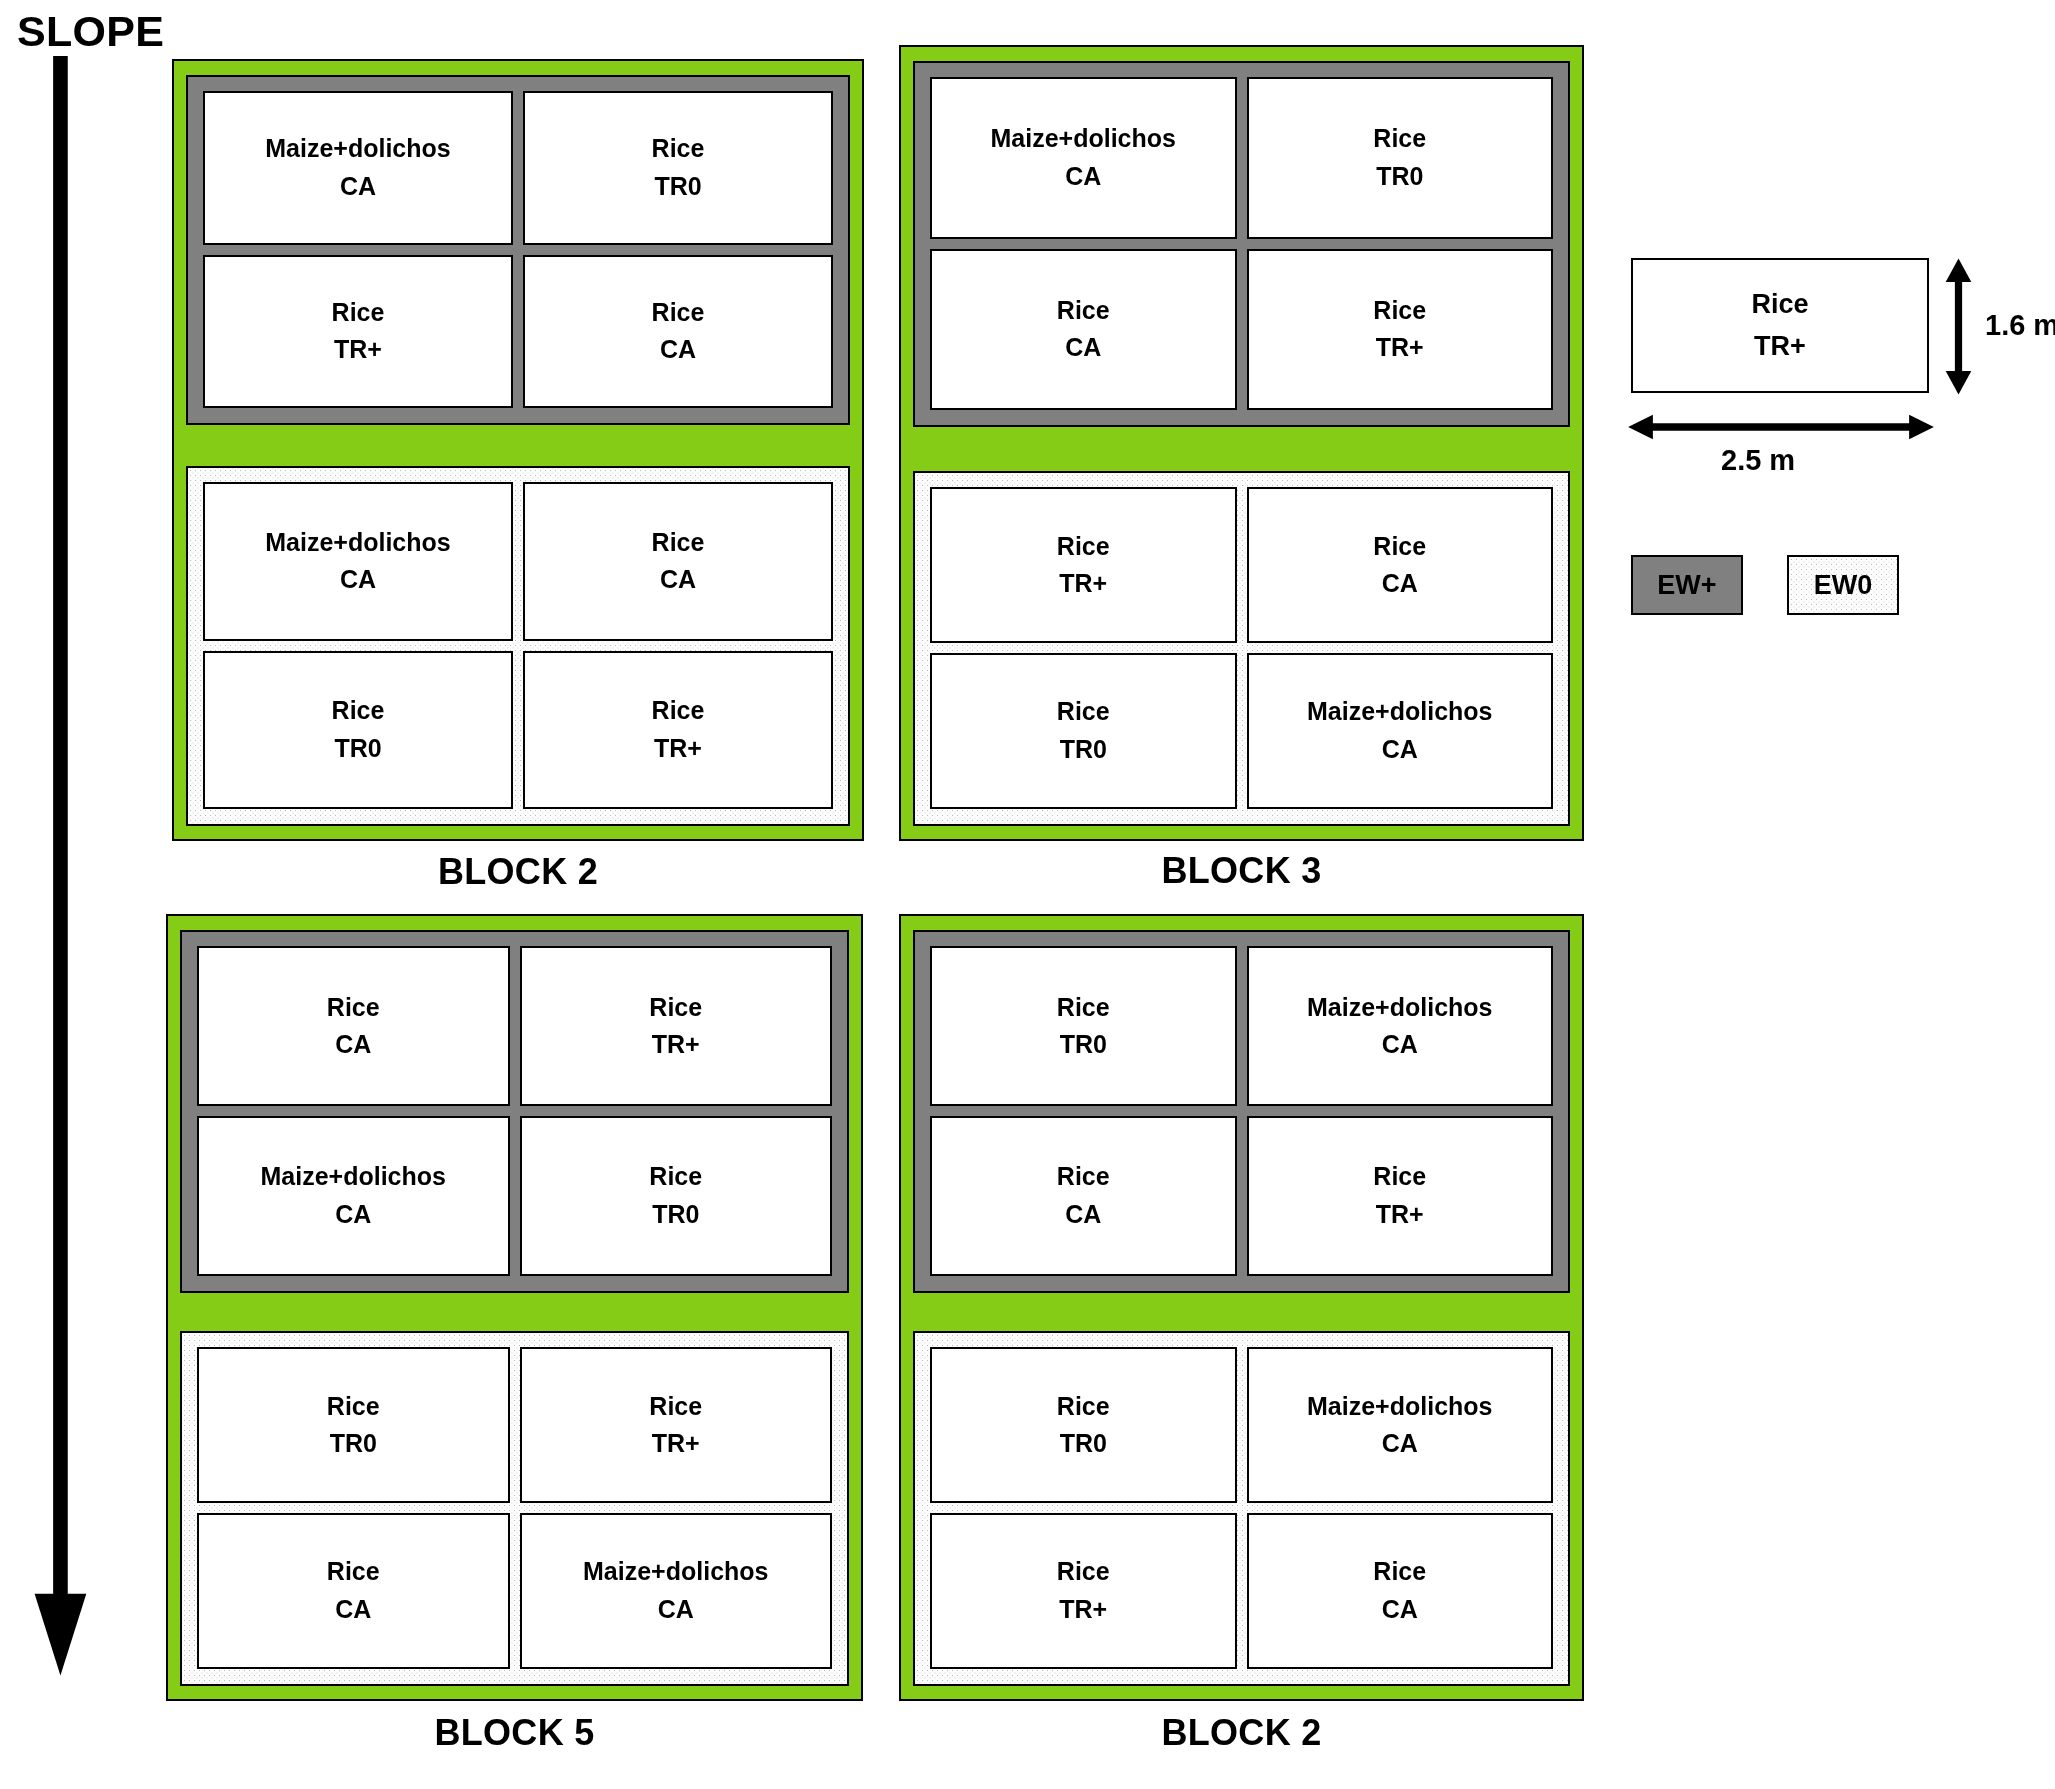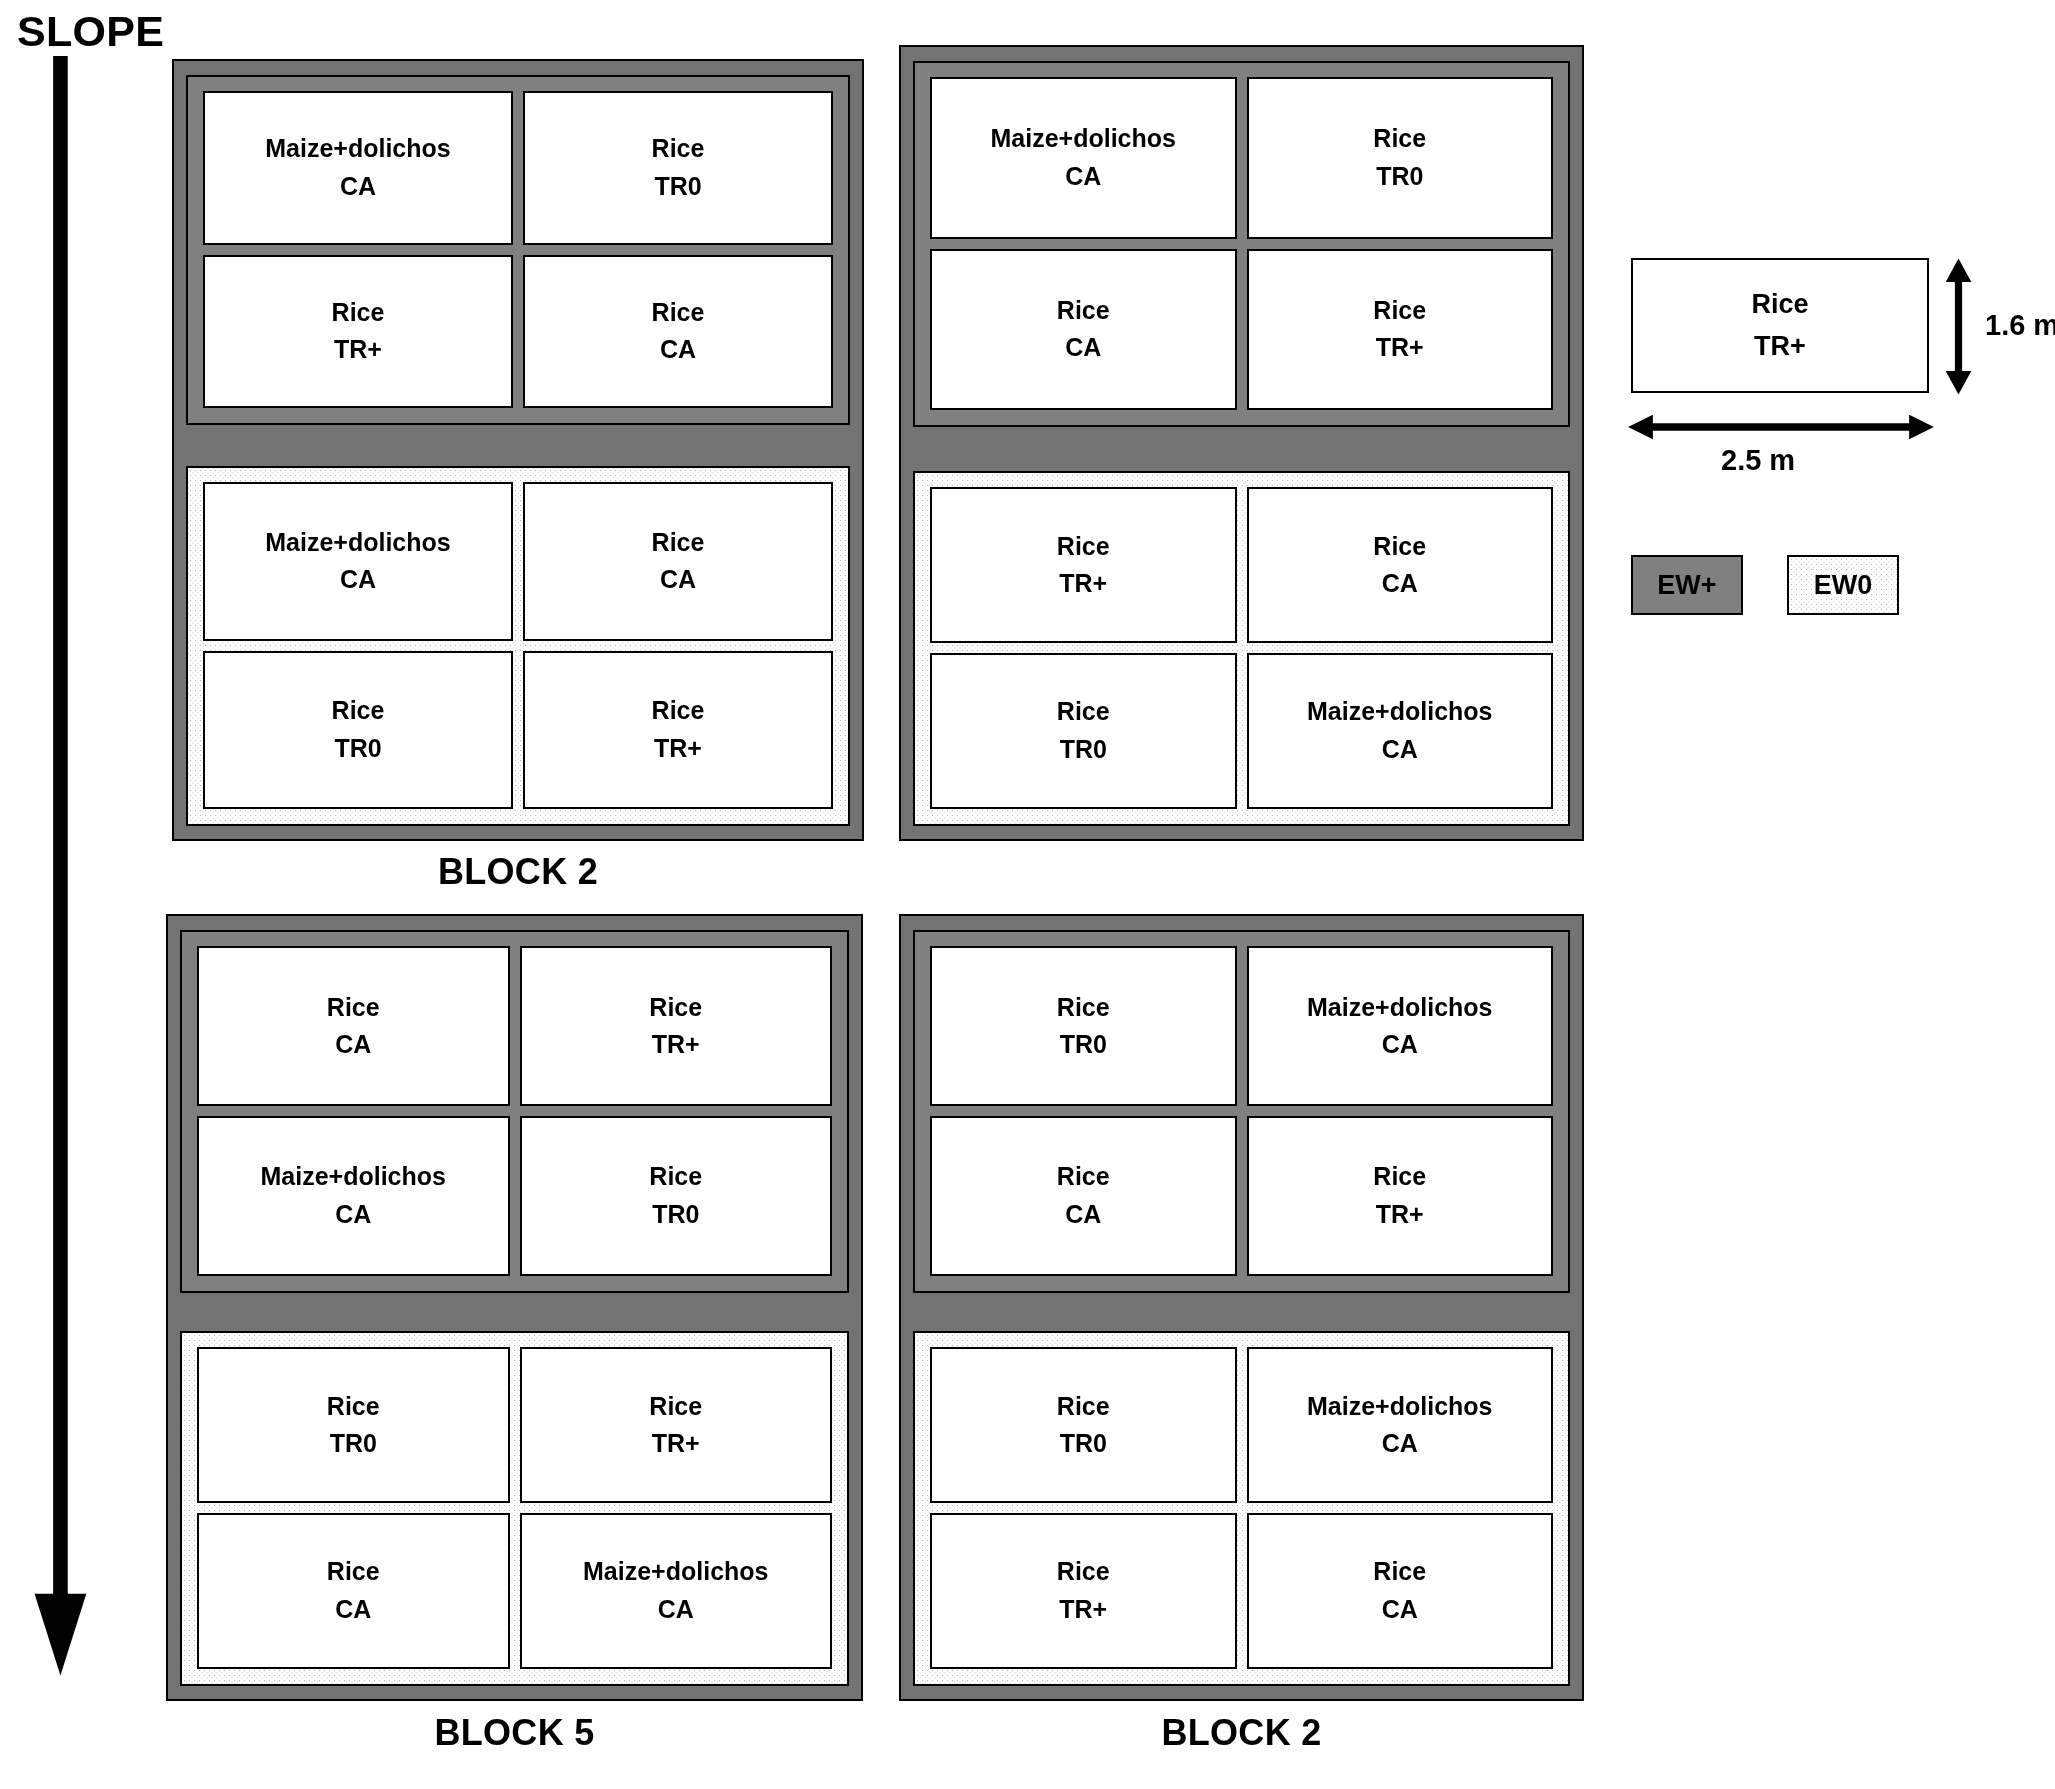--- a/index.html
+++ b/index.html
@@ -12,21 +12,21 @@
   #slope-group{position:absolute;left:0;top:0;width:146px;height:1715px;}
   #slope-label{
     position:absolute;left:17px;top:6.7px;
     font-size:43px;font-weight:bold;letter-spacing:0.3px;white-space:nowrap;
   }
   #slope-arrow{position:absolute;left:34px;top:56px;width:90px;height:1625px;}
 
   
   .block-wrap{position:absolute;}
   .block-frame{
-    box-sizing:border-box;border:2.8px solid #000;background:#737373;
+    box-sizing:border-box;border:2.8px solid #000;background:#84cc16;
     width:100%;height:100%;
     display:flex;flex-direction:column;justify-content:space-between;
     padding:13.5px 12.4px;
   }
   .ew-panel{
     box-sizing:border-box;border:2.8px solid #000;
     display:grid;grid-template-columns:1fr 1fr;grid-template-rows:1fr 1fr;
     gap:10px;padding:14.6px 14.6px;
   }
   .ew-plus{background:#808080;}
@@ -165,20 +165,21 @@
         <span class="crop">Rice</span>
         <span class="trt">TR0</span>
       </div>
       <div class="plot">
         <span class="crop">Maize+dolichos</span>
         <span class="trt">CA</span>
       </div>
     </div>
 
   </div>
+  <div class="block-label" style="top:805px;">BLOCK 3</div>
 </div>
 
 <div class="block-wrap" style="left:166px;top:914px;width:697px;height:787px;">
   <div class="block-frame">
 
     <div class="ew-panel ew-plus" style="height:363px;">
       <div class="plot">
         <span class="crop">Rice</span>
         <span class="trt">CA</span>
       </div>

